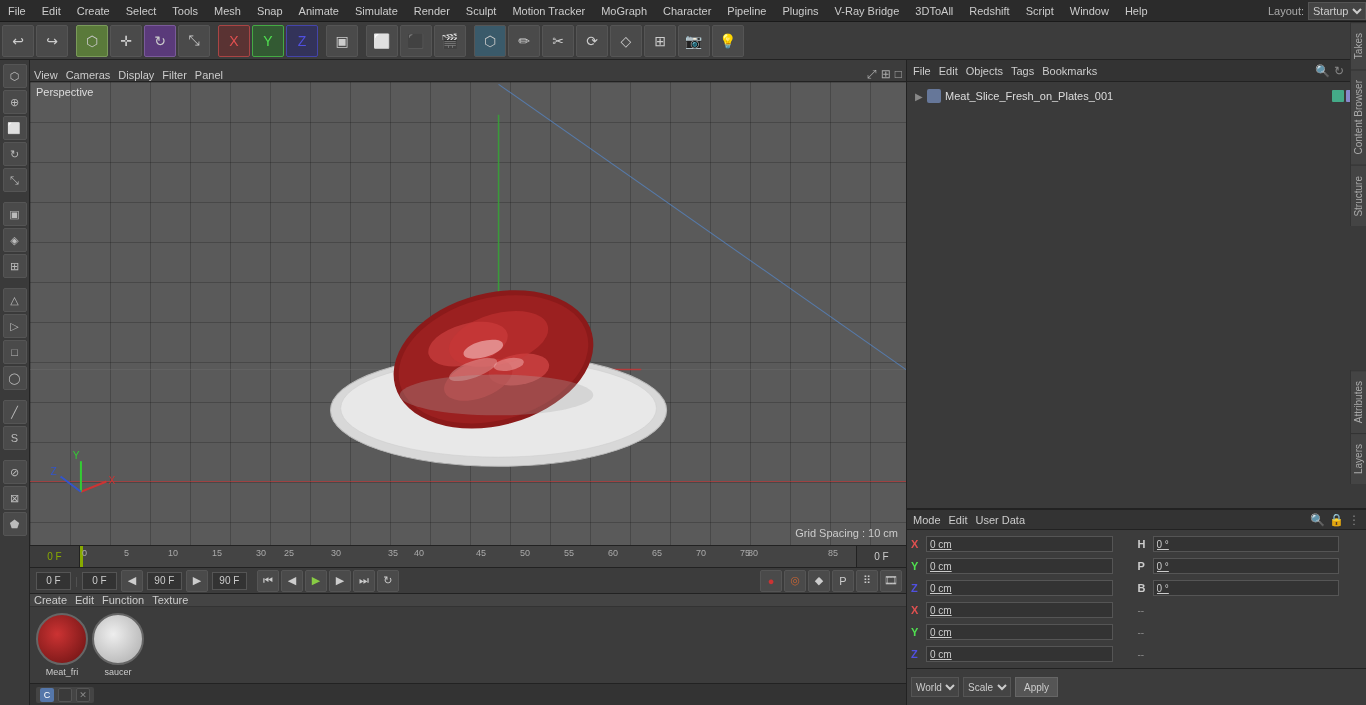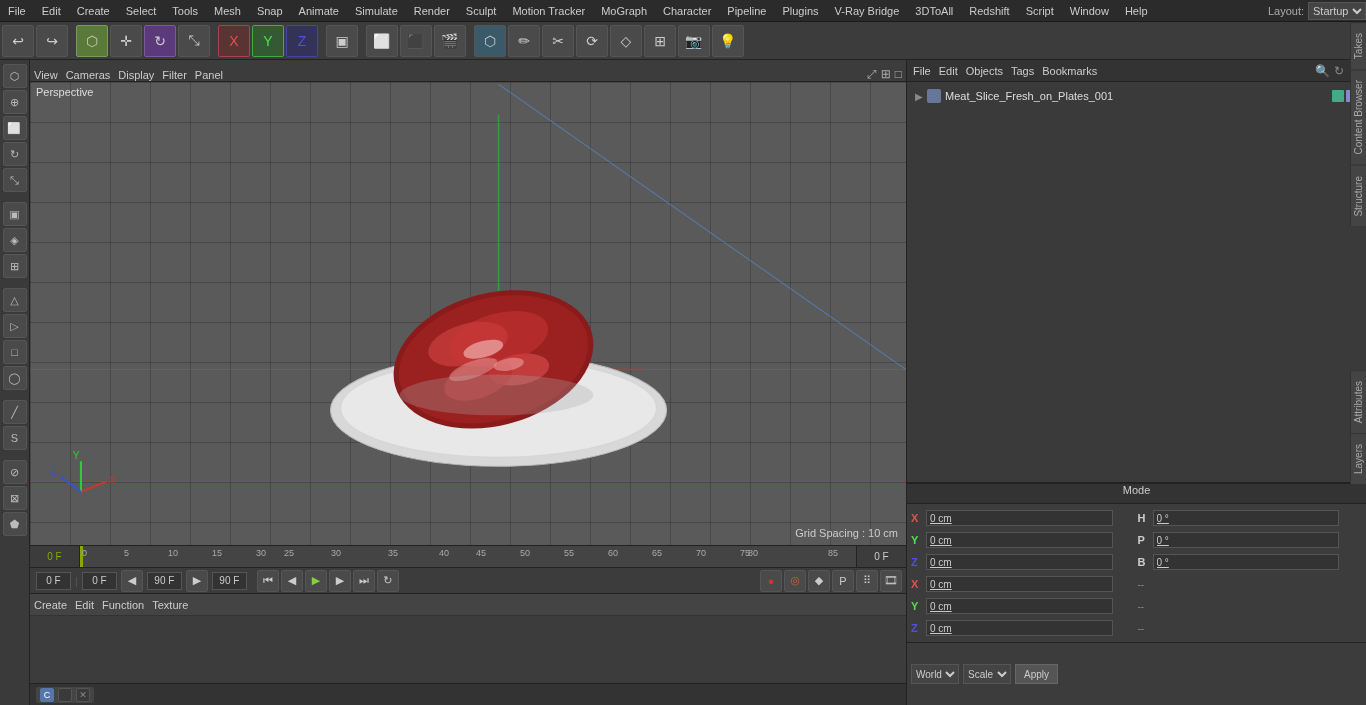--- a/index.html
+++ b/index.html
@@ -87,21 +87,21 @@
     .attr-menu { color: #ccc; font-size: 11px; cursor: pointer; }
 
     
     #coords-panel { background: #3c3c3c; padding: 4px; display: grid; grid-template-columns: 1fr 1fr; gap: 2px; }
     .coord-row { display: flex; align-items: center; gap: 3px; height: 20px; }
     .coord-label { width: 12px; color: #ccc; font-size: 11px; font-weight: bold; }
     .coord-input { flex: 1; background: #333; border: 1px solid #555; color: #ccc; height: 16px; font-size: 10px; padding: 0 3px; text-decoration: underline; }
     .coord-unit { color: #aaa; font-size: 10px; width: 20px; }
 
     
-    #coord-bottom { display: flex; align-items: center; gap: 4px; padding: 21px 4px; background: #3c3c3c; border-top: 1px solid #222; }
+    #coord-bottom { display: flex; align-items: center; gap: 4px; padding: 8px 4px; background: #3c3c3c; border-top: 1px solid #222; }
     .coord-select { background: #444; border: 1px solid #555; color: #ccc; font-size: 10px; height: 20px; }
     .apply-btn { background: #555; border: 1px solid #666; color: #ccc; font-size: 10px; height: 20px; padding: 0 8px; cursor: pointer; }
     .edge-tab { writing-mode: vertical-rl; transform: rotate(180deg); padding: 10px 2px; font-size: 10px; color: #aaa; cursor: pointer; border-bottom: 1px solid #333; white-space: nowrap; }
   </style>
 </head>
 <body>
 
 <div id="wrapper" style="position:relative; width:1366px; height:705px; overflow:hidden;">
 
   <div id="menu-bar">
@@ -260,21 +260,21 @@
             <div id="timeline-playhead"></div>
             <div style="display:flex; align-items:flex-end; height:100%; padding-bottom:2px;">
               <span class="timeline-mark" style="left:2px">0</span>
               <span class="timeline-mark" style="left:44px">5</span>
               <span class="timeline-mark" style="left:88px">10</span>
               <span class="timeline-mark" style="left:132px">15</span>
               <span class="timeline-mark" style="left:176px">30</span>
               <span class="timeline-mark" style="left:204px">25</span>
               <span class="timeline-mark" style="left:251px">30</span>
               <span class="timeline-mark" style="left:308px">35</span>
-              <span class="timeline-mark" style="left:359px">40</span>
+              <span class="timeline-mark" style="left:334px">40</span>
               <span class="timeline-mark" style="left:396px">45</span>
               <span class="timeline-mark" style="left:440px">50</span>
               <span class="timeline-mark" style="left:484px">55</span>
               <span class="timeline-mark" style="left:528px">60</span>
               <span class="timeline-mark" style="left:572px">65</span>
               <span class="timeline-mark" style="left:616px">70</span>
               <span class="timeline-mark" style="left:660px">75</span>
               <span class="timeline-mark" style="left:668px">80</span>
               <span class="timeline-mark" style="left:748px">85</span>
 
@@ -312,20 +312,32 @@
             <div class="tr-btn">🎞</div>
           </div>
         </div>
 
         <div id="material-bar">
           <div id="material-toolbar">
             <span class="mat-menu">Create</span>
             <span class="mat-menu">Edit</span>
             <span class="mat-menu">Function</span>
             <span class="mat-menu">Texture</span>
+          </div>
+          <div id="material-items">
+            <div class="mat-item">
+              <div class="mat-thumb" style="background: radial-gradient(circle at 40% 40%, #cc3333, #661111);">
+              </div>
+              <span class="mat-name">Meat_fri</span>
+            </div>
+            <div class="mat-item">
+              <div class="mat-thumb" style="background: radial-gradient(circle at 40% 40%, #eeeeee, #aaaaaa);">
+              </div>
+              <span class="mat-name">saucer</span>
+            </div>
           </div>
         </div>
 
       </div>
 
       <div id="status-bar">
         <div style="display:flex; align-items:center; gap:4px; background:#444; padding:1px 4px; border-radius:2px;">
           <div style="width:14px; height:14px; background:#5577aa; border-radius:2px; display:flex; align-items:center; justify-content:center; font-size:9px; color:#fff;">C</div>
           <div style="width:14px; height:14px; background:#3a3a3a; border:1px solid #555; border-radius:2px;"></div>
           <div style="width:14px; height:14px; background:#3a3a3a; border:1px solid #555; border-radius:2px; display:flex; align-items:center; justify-content:center; font-size:9px; color:#888;">✕</div>
@@ -354,21 +366,21 @@
           <div style="width:8px; color:#888; font-size:10px;">▶</div>
           <div class="obj-icon" style="background:#667799; border-radius:2px;"></div>
           <span class="obj-name">Meat_Slice_Fresh_on_Plates_001</span>
           <div class="obj-tags">
             <div class="obj-tag"></div>
             <div class="obj-tag obj-tag2"></div>
           </div>
         </div>
       </div>
 
-      <div id="attr-header" style="border-top:2px solid #222;flex-direction:column;">
+      <div id="attr-header" style="border-top:2px solid #222;">
         <span class="attr-menu">Mode</span>
         <span class="attr-menu">Edit</span>
         <span class="attr-menu">User Data</span>
         <div style="margin-left:auto; display:flex; gap:4px;">
           <span style="color:#888; font-size:12px; cursor:pointer;">🔍</span>
           <span style="color:#888; font-size:12px; cursor:pointer;">🔒</span>
           <span style="color:#888; font-size:12px; cursor:pointer;">⋮</span>
         </div>
       </div>
 

